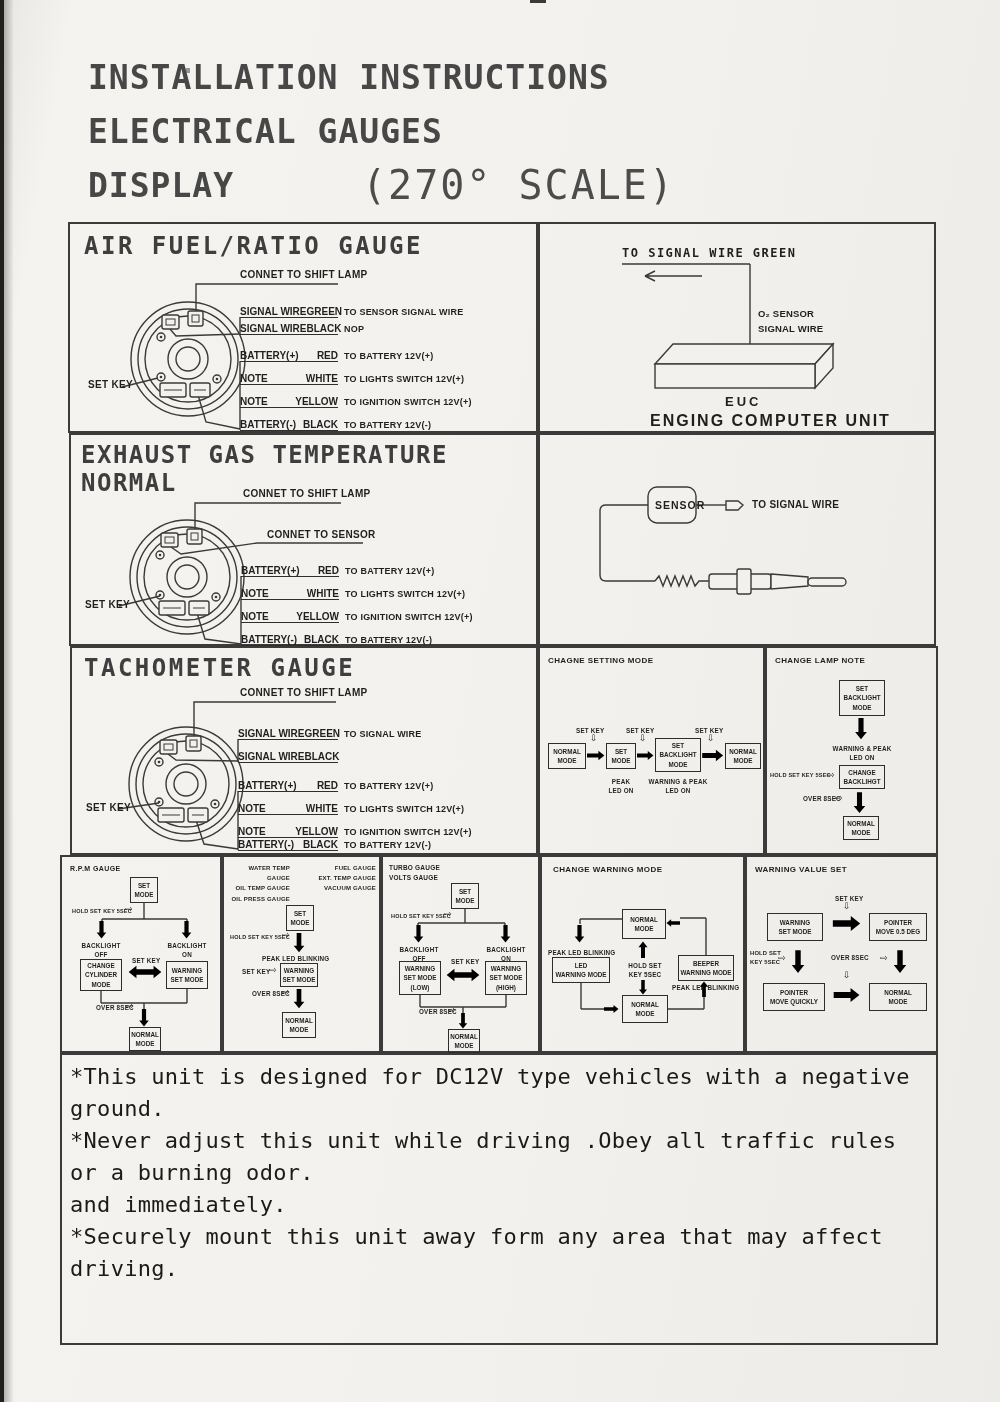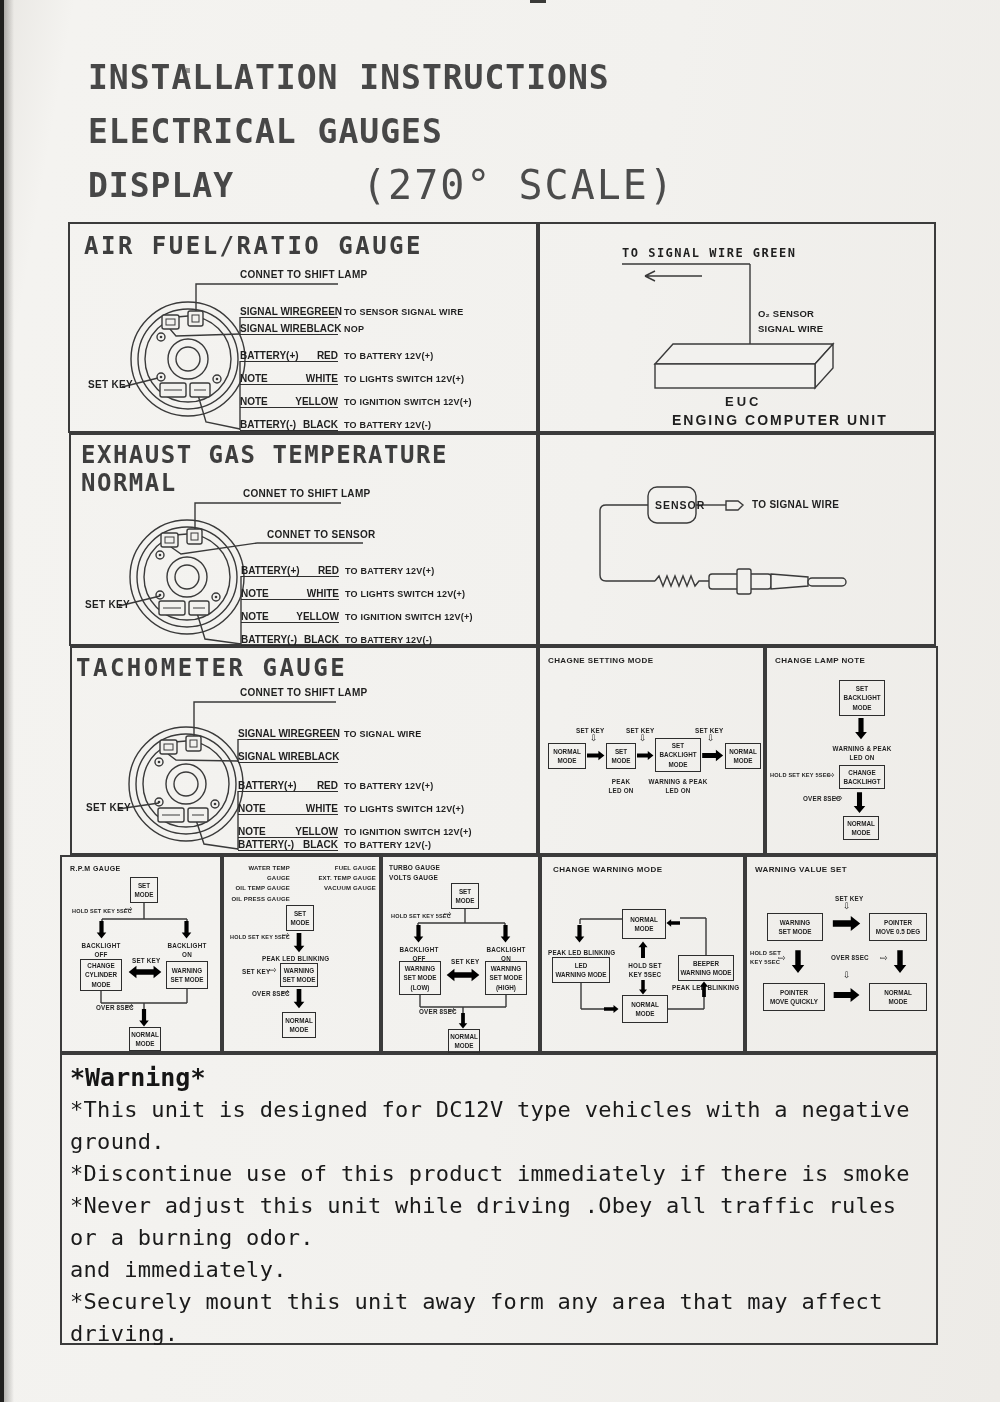--- a/index.html
+++ b/index.html
@@ -147,21 +147,21 @@
       <g fill="#f2f1ee" stroke="#3a3a3a" stroke-width="1.4">
         <polygon points="115,140 133,120 293,120 275,140"></polygon>
         <polygon points="275,140 293,120 293,144 275,164"></polygon>
         <rect x="115" y="140" width="160" height="24"></rect>
       </g>
     </svg>
     <div class="lbl" style="left:82px;top:22px;font-size:12px;font-family:'DejaVu Sans Mono',monospace;letter-spacing:1.5px">TO SIGNAL WIRE GREEN</div>
     <div class="ftext" style="left:218px;top:82px;font-size:9.5px;line-height:1.6">O₂ SENSOR
 SIGNAL WIRE</div>
     <div class="lbl" style="left:185px;top:170px;font-size:13px;letter-spacing:3px;font-family:'Liberation Sans',sans-serif">EUC</div>
-    <div class="lbl" style="left:132px;top:188px;font-size:14px;letter-spacing:2px">ENGING COMPUTER UNIT</div>
+    <div class="lbl" style="left:110px;top:188px;font-size:16px;letter-spacing:2px">ENGING COMPUTER UNIT</div>
   </div>
 
   <div class="panel" style="left:69px;top:433px;width:469px;height:213px">
     <svg class="lines" width="465" height="209">
       <path d="M124,94 V68 H270"></path>
       <path d="M186,108 H292"></path>
       <polyline points="100,112 110,119 186,108"></polyline>
       <path d="M170,141 V210"></path>
       <polyline points="126,178 134,204 170,209"></polyline>
       <path d="M48,171 L89,161"></path>
@@ -219,21 +219,21 @@
       <path d="M122,88 V54 H264"></path>
       <polyline points="96,106 104,112 166,113"></polyline>
       <path d="M166,91 V114"></path>
       <path d="M166,143 V202"></path>
       <polyline points="124,172 132,196 166,201"></polyline>
       <path d="M46,161 L87,155"></path>
     </svg>
     <svg class="abs" style="left:44px;top:66px" width="140" height="140">
         <use href="#gauge"></use>
       </svg>
-    <div class="ptitle" style="left:4px;top:6px">TACHOMETER GAUGE</div>
+    <div class="ptitle" style="left:12px;top:6px">TACHOMETER GAUGE</div>
     <div class="lbl" style="left:168px;top:39px">CONNET TO SHIFT LAMP</div>
     <div class="lbl" style="left:14px;top:154px">SET KEY</div>
     <div class="wrow" style="left:166px;top:78px;width:100px">
       <span>SIGNAL WIRE</span>
         <span>GREEN</span>
     </div>
     <div class="dest" style="left:272px;top:81px">TO SIGNAL WIRE</div>
     <div class="wrow" style="left:166px;top:101px;width:100px">
       <span>SIGNAL WIRE</span>
         <span>BLACK</span>
@@ -487,23 +487,21 @@
     <div class="fbox" style="left:16px;top:126px;width:62px;height:28px">POINTER
 MOVE QUICKLY</div>
     <svg class="abs harr" style="left:82px;top:130px" width="36" height="16">
         <use href="#ar"></use>
       </svg>
     <div class="fbox" style="left:122px;top:126px;width:58px;height:28px">NORMAL
 MODE</div>
   </div>
 
   <div class="warnbox" style="left:60px;top:1053px;width:878px;height:292px">
-    <div class="wtitle">*Warning*</div>
     <div class="wline">*This unit is designed for DC12V type vehicles with a negative</div>
     <div class="wline">ground.</div>
-    <div class="wline">*Discontinue use of this product immediately if there is smoke</div>
     <div class="wline">*Never adjust this unit while driving .Obey all traffic rules</div>
     <div class="wline">or a burning odor.</div>
     <div class="wline">and immediately.</div>
     <div class="wline">*Securely mount this unit away form any area that may affect</div>
     <div class="wline">driving.</div>
   </div>
 </div>
 
 </body></html>

